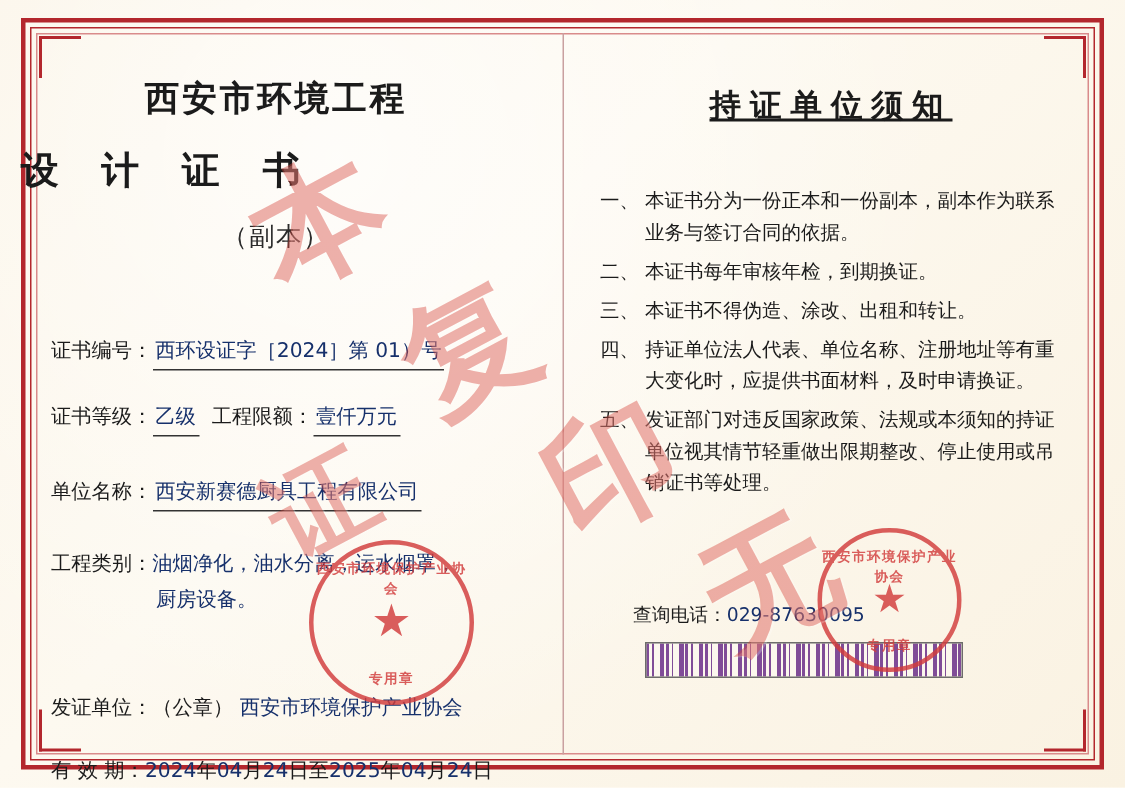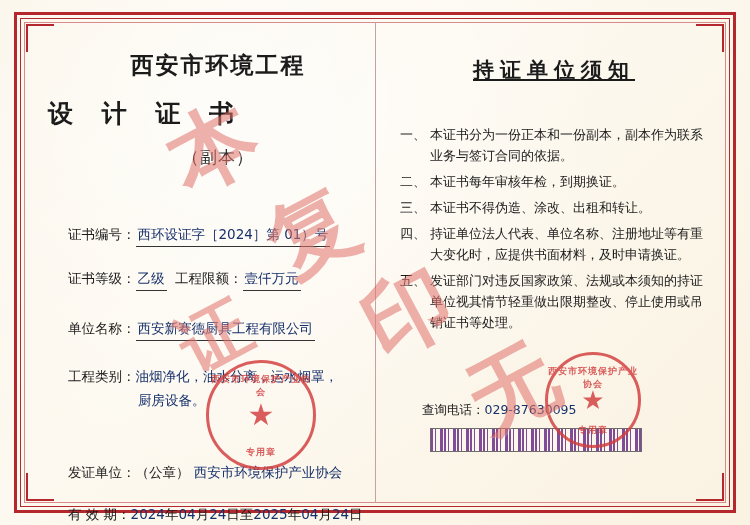--- a/index.html
+++ b/index.html
@@ -61,21 +61,21 @@
     border: 2px solid #b3272d;
   }
   .corner.tl { left: 26px; top: 24px; border-right: none; border-bottom: none; }
   .corner.tr { right: 26px; top: 24px; border-left: none; border-bottom: none; }
   .corner.bl { left: 26px; bottom: 24px; border-right: none; border-top: none; }
   .corner.br { right: 26px; bottom: 24px; border-left: none; border-top: none; }
 
   
   .panel-left {
     position: absolute;
-    left: 48px; top: 30px;
+    left: 14px; top: 30px;
     width: 340px; height: 465px;
   }
   .title-main {
     text-align: center;
     color: #1b1b1b;
     font-family: "DejaVu Serif", serif;
     font-weight: bold;
     font-size: 23px;
     letter-spacing: 2px;
     margin-top: 20px;

